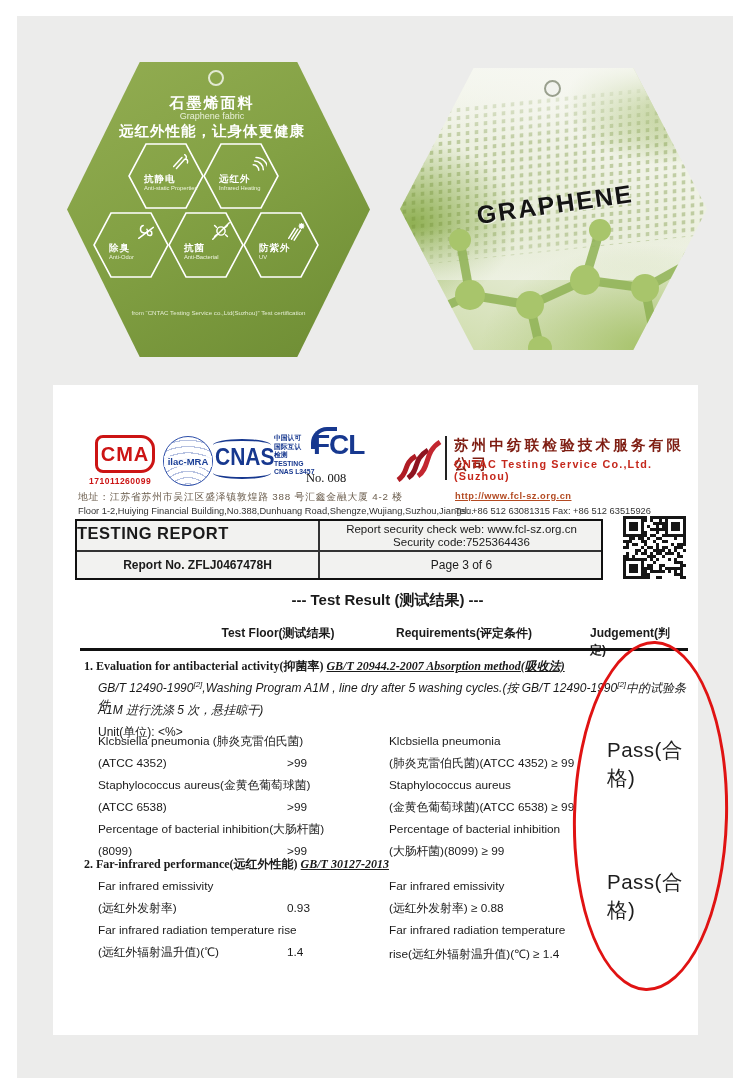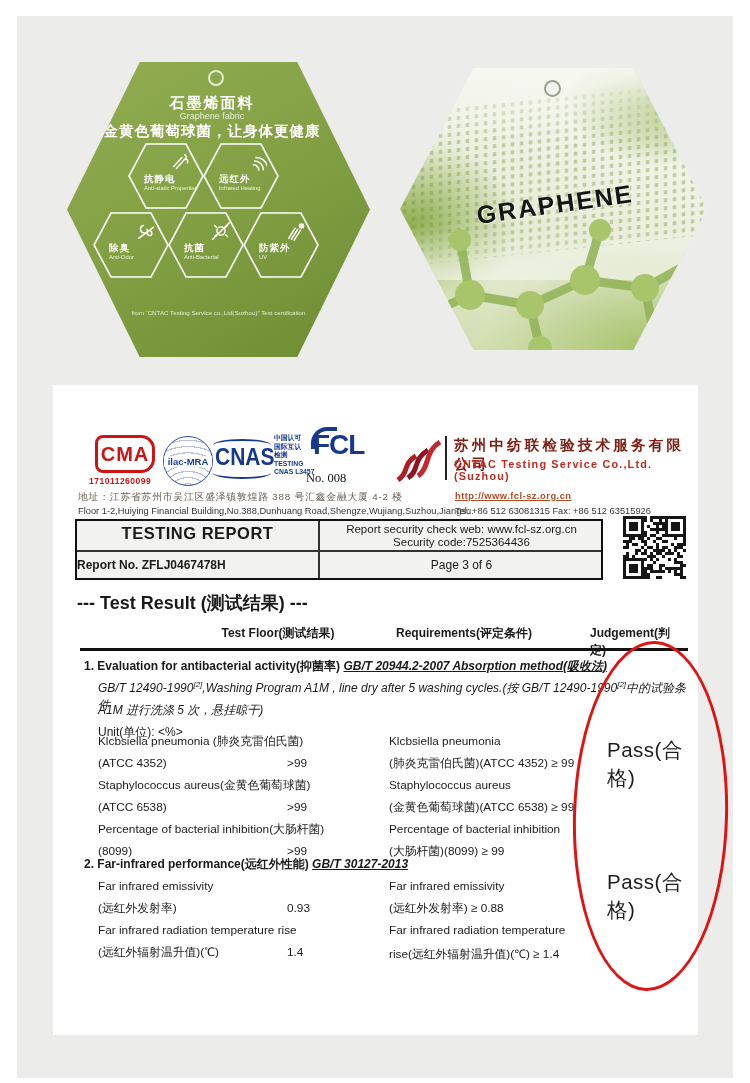--- a/index.html
+++ b/index.html
@@ -73,35 +73,35 @@
 
   .addr-cn { position:absolute; left:25px; top:106px; color:#6a5c4c; font-size:9.8px; letter-spacing:.8px; }
   .addr-en { position:absolute; left:25px; top:121px; color:#333; font-size:9.3px; }
   .site { position:absolute; left:402px; top:106px; color:#b34a22; font-weight:bold; font-size:9.3px; text-decoration:underline; letter-spacing:.5px; }
   .telfax { position:absolute; left:402px; top:121px; color:#333; font-size:9.3px; }
 
   
   .htable { position:absolute; left:22px; top:134px; width:528px; height:61px; border:2.5px solid #111; background:#f2f2f0; }
   .ht-vline { position:absolute; left:241px; top:0; width:2px; height:100%; background:#333; }
   .ht-hline { position:absolute; left:0; top:29px; width:100%; height:2px; background:#333; }
-  .ht-title { position:absolute; left:0; top:3px; width:241px; text-align:center; font-weight:bold; font-size:16.5px; letter-spacing:.5px; }
+  .ht-title { position:absolute; left:0; top:3px; width:241px; font-weight:bold; font-size:16.5px; letter-spacing:.5px; }
   .ht-sec1 { position:absolute; left:243px; top:2px; width:283px; text-align:center; font-size:11.5px; }
   .ht-sec2 { position:absolute; left:243px; top:15px; width:283px; text-align:center; font-size:11.5px; }
-  .ht-repno { position:absolute; left:0; top:37px; width:241px; text-align:left; font-weight:bold; font-size:12px; }
+  .ht-repno { position:absolute; left:0; top:37px; width:241px; text-align:center; font-weight:bold; font-size:12px; }
   .ht-page { position:absolute; left:243px; top:37px; width:283px; text-align:center; font-size:12px; }
   .qr { position:absolute; left:570px; top:131px; width:64px; height:64px; background:#fff; }
   .qr i { position:absolute; width:3px; height:3px; background:#161616; }
 
   
-  .result-title { position:absolute; left:0; top:206px; width:645px; font-weight:bold; font-size:18px;padding-left:24px; }
+  .result-title { position:absolute; left:0; top:206px; width:645px; text-align:center; font-weight:bold; font-size:15px;padding-left:24px; }
   .colhead { position:absolute; top:240px; font-weight:bold; font-size:12px; transform:translateX(-50%); }
   .headrule { position:absolute; left:27px; top:263px; width:608px; height:2.5px; background:#111; }
 
   .secline { position:absolute; font-size:12px; }
-  .b { font-weight:bold; }
+  .b { font-weight:bold;font-family:Liberation Serif, serif; }
   .it { font-style:italic; }
   .method { font-style:italic; text-decoration:underline; }
   sup { font-size:8px; }
   .cl { position:absolute; left:45px; }
   .cv { position:absolute; left:234px; }
   .cr { position:absolute; left:336px; }
   .row { position:absolute; left:0; width:545px; height:16px; font-size:11.8px; }
   .pass { position:absolute; left:592px; transform:translate(-50%,-50%); font-size:20.5px; color:#1d1d1d; letter-spacing:.5px; }
 
   .red-ellipse { position:absolute; left:573px; top:641px; width:155px; height:350px; border:3.2px solid #e01313;
@@ -112,21 +112,21 @@
 </head>
 <body>
 
 <div id="canvas">
   <div id="stage"></div>
 
   <div id="tag-left" class="hexclip">
     <div class="hole"></div>
     <div class="tl-title">石墨烯面料</div>
     <div class="tl-sub">Graphene fabric</div>
-    <div class="tl-line">金黄色葡萄球菌，让身体更健康</div>
+    <div class="tl-line">远红外性能，让身体更健康</div>
 
     <div class="feat" style="left:61px; top:81px;">
       <svg class="hexline" width="76" height="66" viewBox="0 0 76 66">
         <polygon points="18,1 58,1 75,33 58,65 18,65 1,33" fill="none" stroke="#fff" stroke-width="1.6"></polygon>
         </svg>
       <svg class="icon" viewBox="0 0 24 24">
         <path class="wline" d="M4 17 L13 7 M7 19 L16 9"></path>
         <path class="wline" d="M16 4 q3 2 1 5 q3 0 2 4"></path>
         </svg>
       <span class="cn">抗静电</span>

